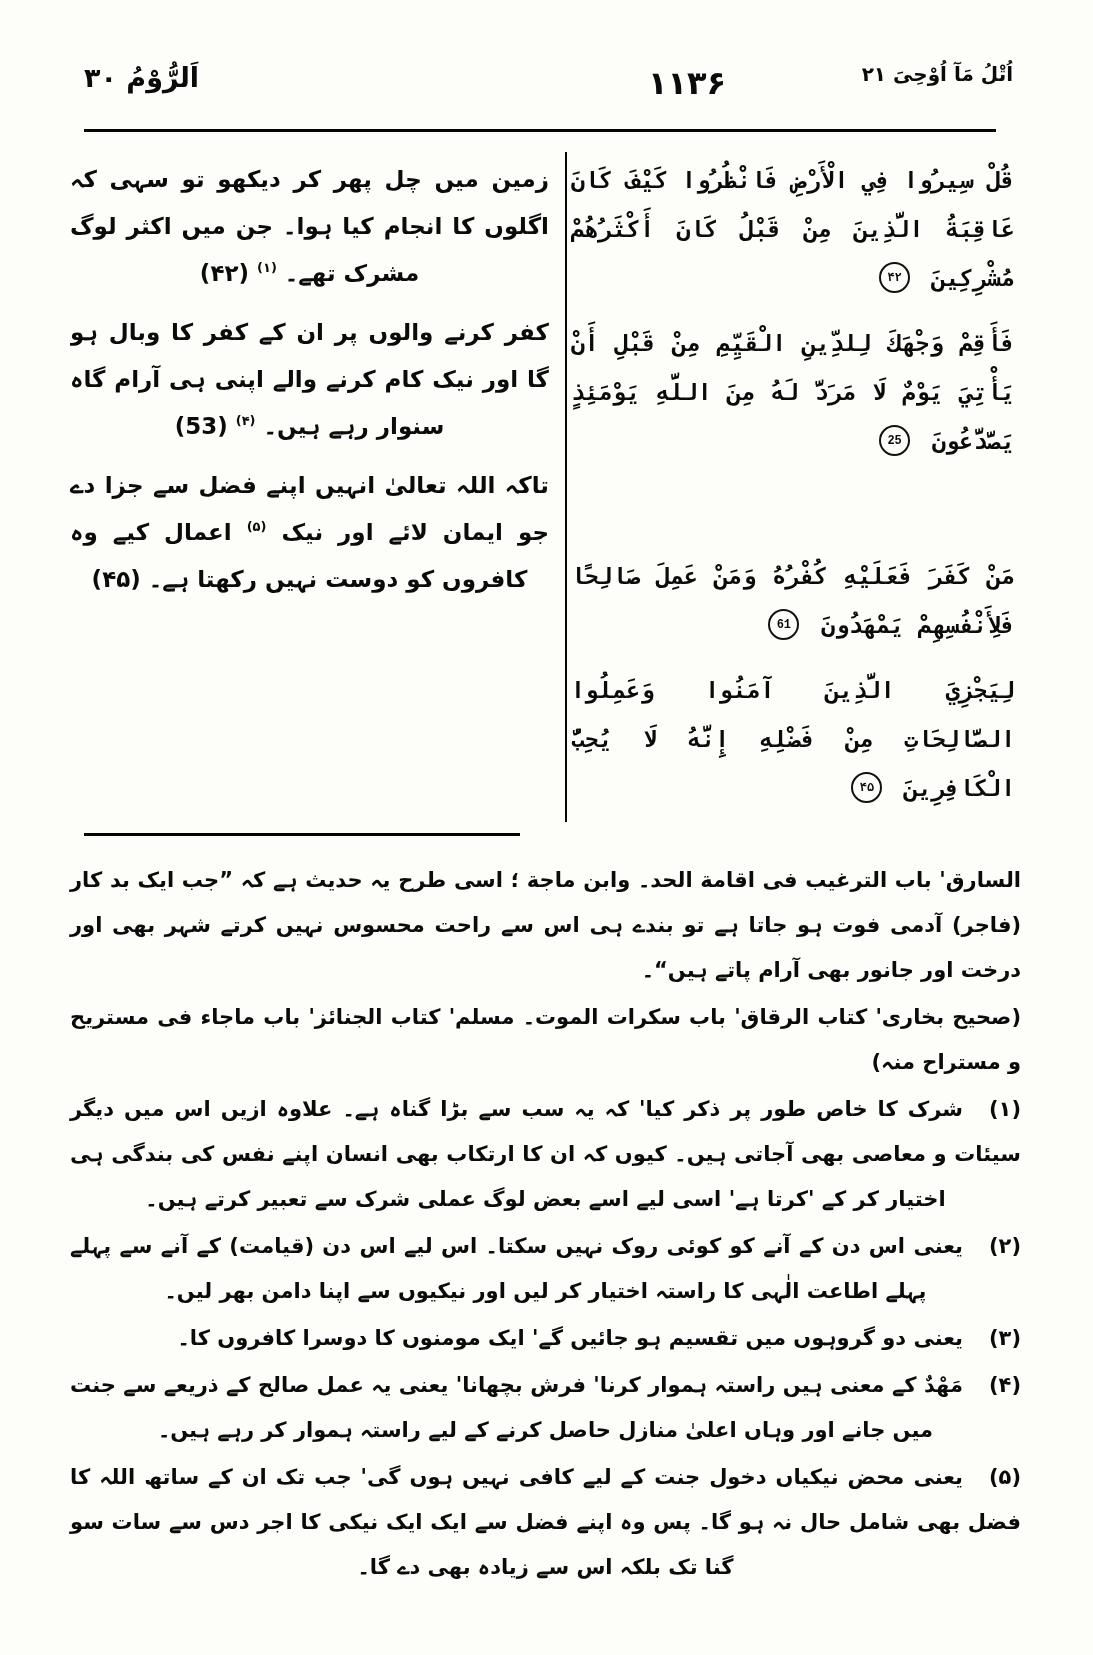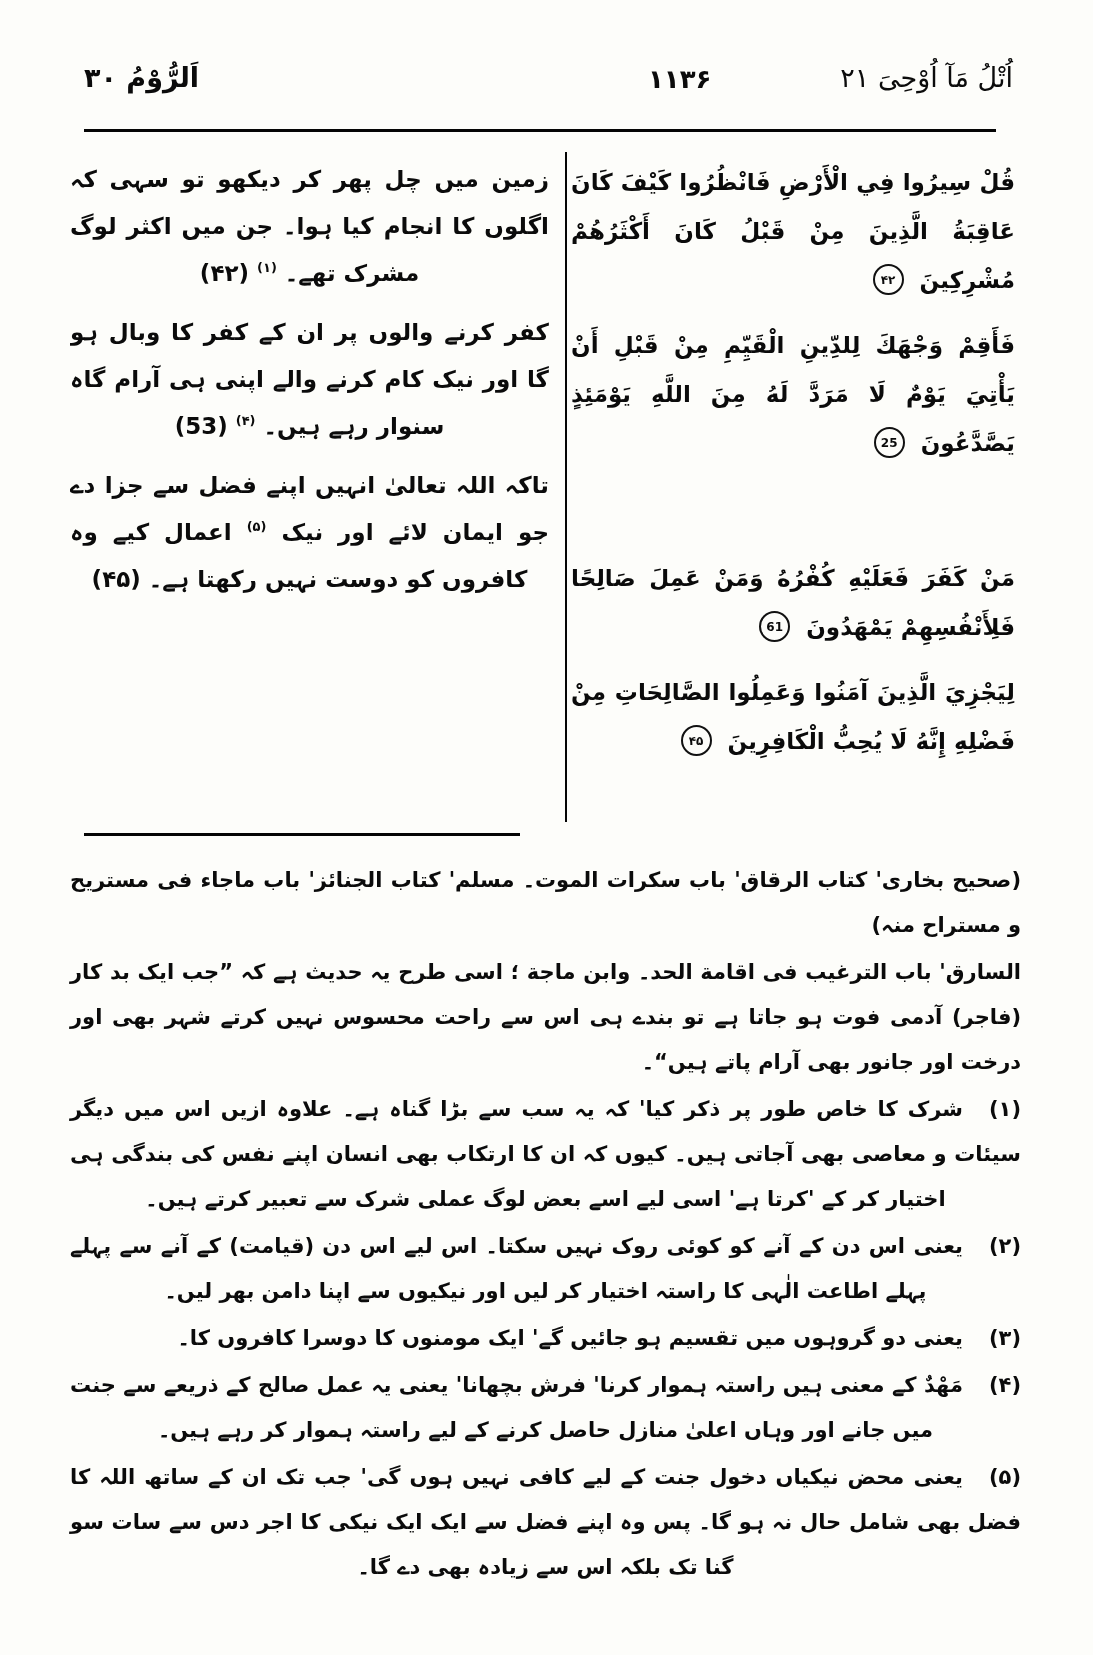--- a/index.html
+++ b/index.html
@@ -6,33 +6,33 @@
   body{
     width:1093px;height:1655px;
     background:#e9e7e2;
     font-family:"DejaVu Sans",sans-serif;
   }
   .page{
     position:relative;width:1093px;height:1655px;
     background:#fdfdfa;color:#0b0b0b;direction:rtl;overflow:hidden;
   }
   
-  .hdr-juz{position:absolute;top:62px;right:80px;font-size:27px;font-weight:normal;white-space:nowrap;}
-  .hdr-num{position:absolute;top:64px;left:648px;font-size:26px;font-weight:bold;letter-spacing:2px;}
+  .hdr-juz{position:absolute;top:62px;right:80px;font-size:20px;font-weight:bold;white-space:nowrap;}
+  .hdr-num{position:absolute;top:64px;left:648px;font-size:32px;font-weight:bold;letter-spacing:2px;}
   .hdr-surah{position:absolute;top:62px;left:84px;font-size:27px;font-weight:bold;white-space:nowrap;text-align:right;}
   .header-rule{position:absolute;top:129px;left:84px;width:912px;height:3px;background:#050505;}
   
   .columns{position:absolute;top:152px;right:76px;left:70px;height:672px;display:flex;overflow:hidden;}
   .arabic-col{width:450px;}
   .col-divider{width:2px;background:#050505;height:670px;}
   .urdu-col{flex:1;padding-right:16px;}
   .verse{
     margin:6px 2px 16px 4px;
     font-size:23px;font-weight:bold;line-height:49px;
-    text-align:justify;text-align-last:right;
+    text-align:justify;text-align-last:right;font-family:Liberation Mono, monospace;
   }
   .verse.big-gap{margin-bottom:86px;}
   .medallion{
     display:inline-flex;align-items:center;justify-content:center;
     width:27px;height:27px;border:2px solid #111;border-radius:50%;
     font-size:12px;font-weight:bold;line-height:1;vertical-align:middle;
     margin:0 8px 4px 2px;letter-spacing:0;
   }
   .urdu-para{
     margin:4px 0 12px 0;
@@ -77,22 +77,22 @@
       <p class="urdu-para"><span>زمین میں چل پھر کر دیکھو تو سہی کہ اگلوں کا انجام کیا ہوا۔ جن میں اکثر لوگ مشرک تھے۔ </span><span class="sup">(۱)</span><span> (۴۲)</span></p>
       <p class="urdu-para"><span>کفر کرنے والوں پر ان کے کفر کا وبال ہو گا اور نیک کام کرنے والے اپنی ہی آرام گاہ سنوار رہے ہیں۔ </span><span class="sup">(۴)</span><span> (53)</span></p>
       <p class="urdu-para"><span>تاکہ اللہ تعالیٰ انہیں اپنے فضل سے جزا دے جو ایمان لائے اور نیک </span><span class="sup">(۵)</span><span> اعمال کیے وہ کافروں کو دوست نہیں رکھتا ہے۔ (۴۵)</span></p>
     </section>
 
   </div>
 
   <div class="footnote-rule"></div>
 
   <section class="footnotes">
+    <p class="fn">السارق' باب الترغيب فى اقامة الحد۔ وابن ماجة ؛ اسی طرح یہ حدیث ہے کہ ”جب ایک بد کار (فاجر) آدمی فوت ہو جاتا ہے تو بندے ہی اس سے راحت محسوس نہیں کرتے شہر بھی اور درخت اور جانور بھی آرام پاتے ہیں“۔</p>
     <p class="fn">(صحیح بخاری' کتاب الرقاق' باب سکرات الموت۔ مسلم' کتاب الجنائز' باب ماجاء فی مستریح و مستراح منہ)</p>
-    <p class="fn">السارق' باب الترغيب فى اقامة الحد۔ وابن ماجة ؛ اسی طرح یہ حدیث ہے کہ ”جب ایک بد کار (فاجر) آدمی فوت ہو جاتا ہے تو بندے ہی اس سے راحت محسوس نہیں کرتے شہر بھی اور درخت اور جانور بھی آرام پاتے ہیں“۔</p>
 
     <p class="fn fn-item"><span class="fn-num">(۱)</span><span>شرک کا خاص طور پر ذکر کیا' کہ یہ سب سے بڑا گناہ ہے۔ علاوہ ازیں اس میں دیگر سیئات و معاصی بھی آجاتی ہیں۔ کیوں کہ ان کا ارتکاب بھی انسان اپنے نفس کی بندگی ہی اختیار کر کے 'کرتا ہے' اسی لیے اسے بعض لوگ عملی شرک سے تعبیر کرتے ہیں۔</span></p>
     <p class="fn fn-item"><span class="fn-num">(۲)</span><span>یعنی اس دن کے آنے کو کوئی روک نہیں سکتا۔ اس لیے اس دن (قیامت) کے آنے سے پہلے پہلے اطاعت الٰہی کا راستہ اختیار کر لیں اور نیکیوں سے اپنا دامن بھر لیں۔</span></p>
     <p class="fn fn-item single"><span class="fn-num">(۳)</span><span>یعنی دو گروہوں میں تقسیم ہو جائیں گے' ایک مومنوں کا دوسرا کافروں کا۔</span></p>
     <p class="fn fn-item"><span class="fn-num">(۴)</span><span>مَهْدٌ کے معنی ہیں راستہ ہموار کرنا' فرش بچھانا' یعنی یہ عمل صالح کے ذریعے سے جنت میں جانے اور وہاں اعلیٰ منازل حاصل کرنے کے لیے راستہ ہموار کر رہے ہیں۔</span></p>
     <p class="fn fn-item"><span class="fn-num">(۵)</span><span>یعنی محض نیکیاں دخول جنت کے لیے کافی نہیں ہوں گی' جب تک ان کے ساتھ اللہ کا فضل بھی شامل حال نہ ہو گا۔ پس وہ اپنے فضل سے ایک ایک نیکی کا اجر دس سے سات سو گنا تک بلکہ اس سے زیادہ بھی دے گا۔</span></p>
   </section>
 
 </div>
 

